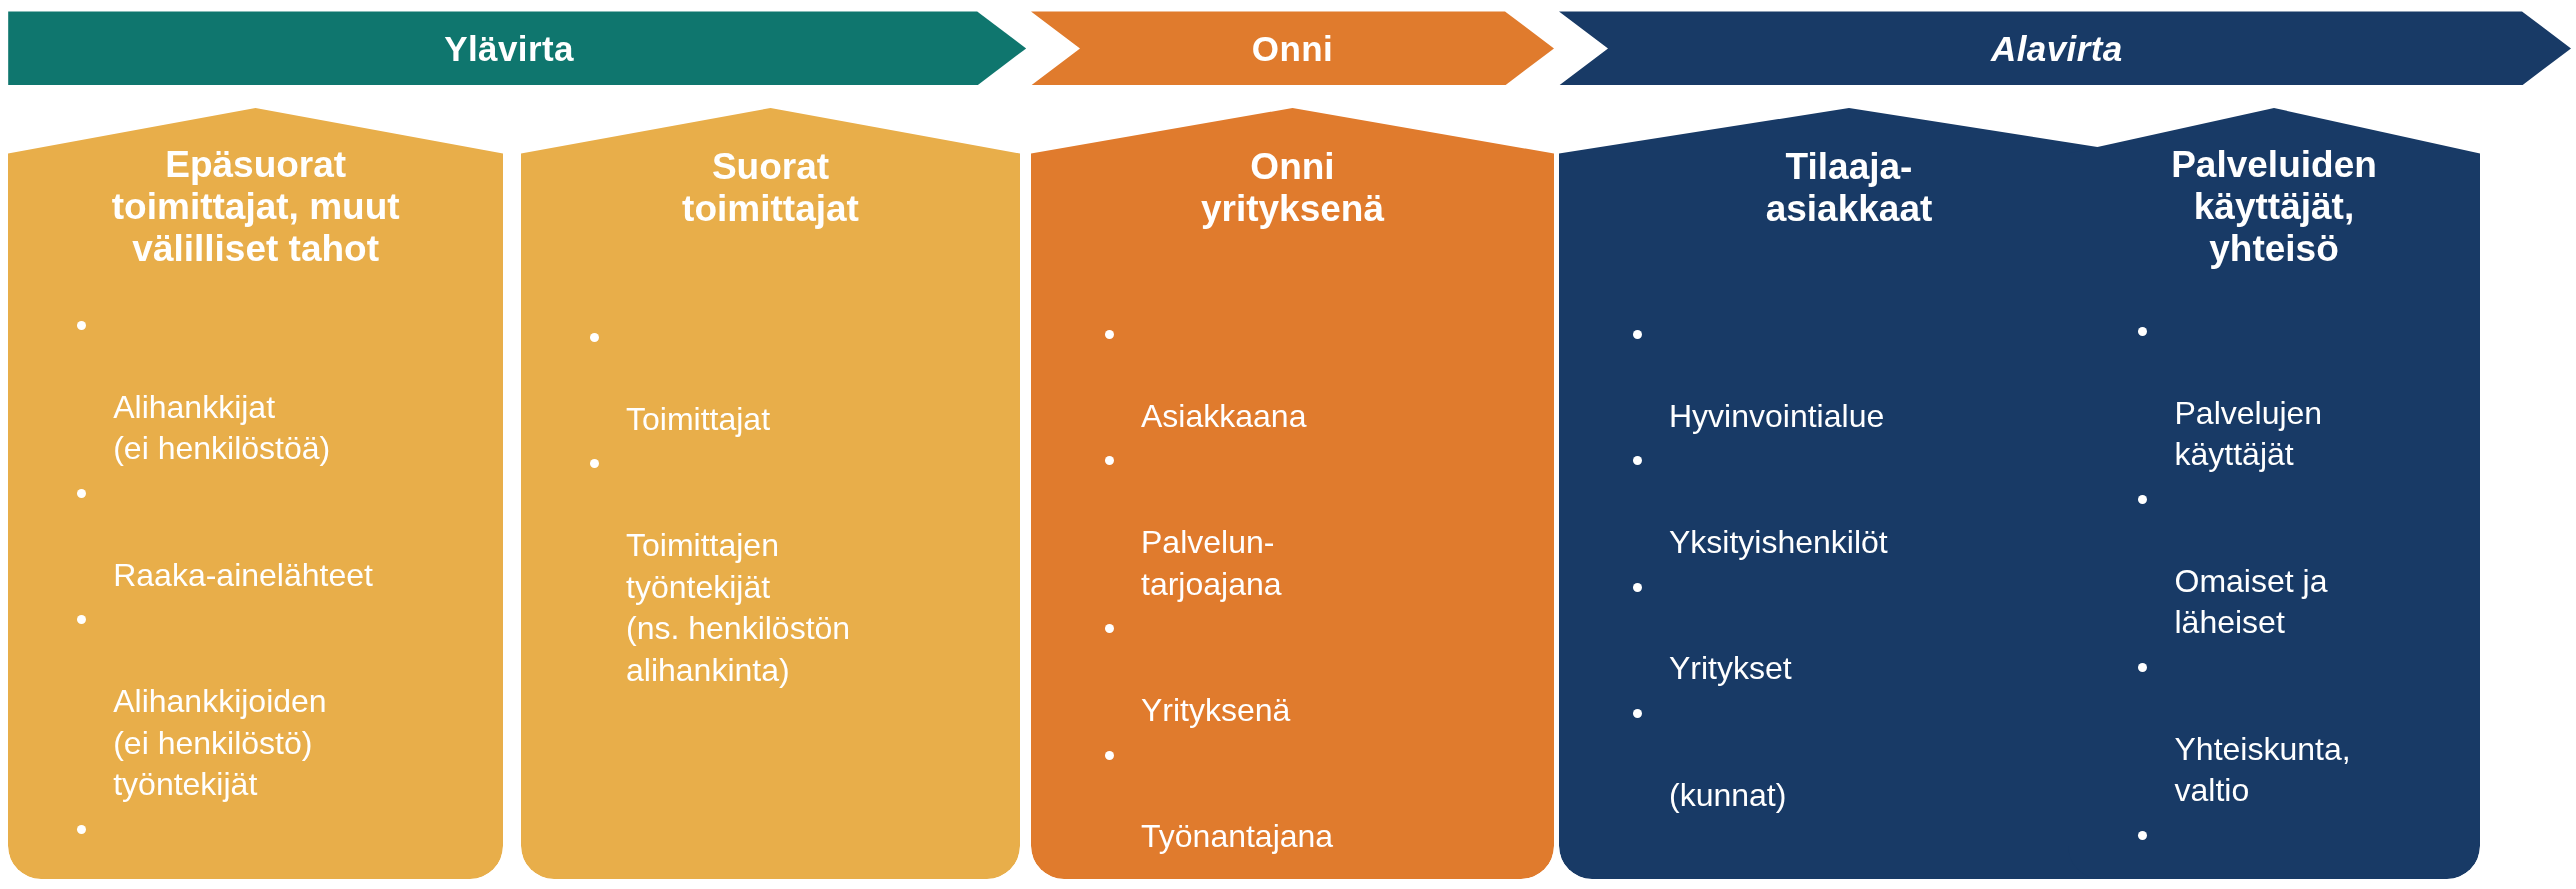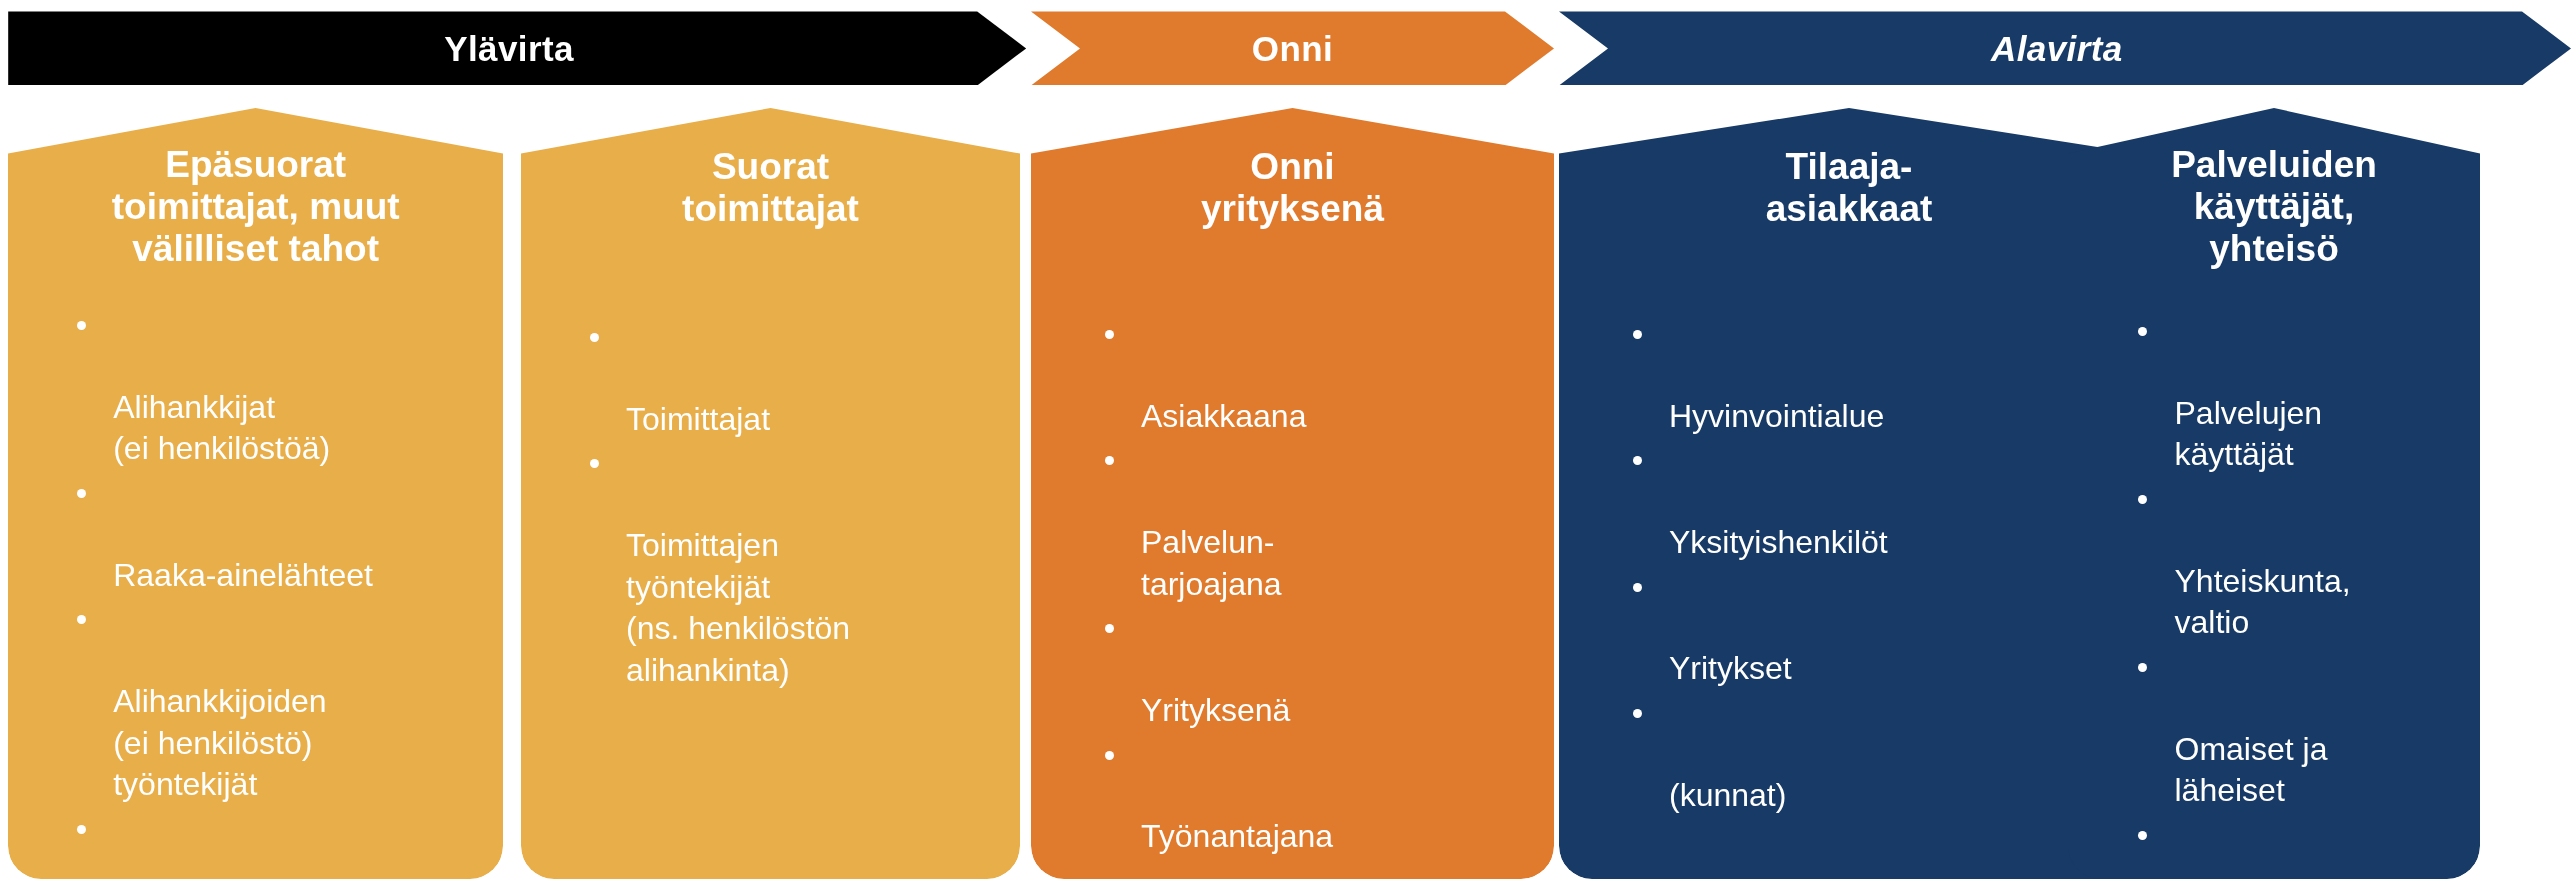--- a/index.html
+++ b/index.html
@@ -45,21 +45,21 @@
     letter-spacing: 0.4px;
     line-height: 1;
     white-space: nowrap;
     position: relative;
     z-index: 2;
   }
 
   #band-0 {
     left: 8.2px;
     width: 1018px;
-    background: #000000;
+    background: #0f766e;
     clip-path: polygon(0 0, calc(100% - 49px) 0, 100% 50%, calc(100% - 49px) 100%, 0 100%);
   }
   #band-1 {
     left: 1031px;
     width: 523px;
     background: #E07B2D;
     clip-path: polygon(0 0, calc(100% - 49px) 0, 100% 50%, calc(100% - 49px) 100%, 0 100%, 49px 50%);
   }
   #band-2 {
     left: 1559px;
@@ -329,30 +329,30 @@
 käyttäjät,
 yhteisö</div>
         <ul class="bullets">
           <li class="bullet">
             <span class="bullet-dot"></span>
             <span>Palvelujen
 käyttäjät</span>
           </li>
           <li class="bullet">
             <span class="bullet-dot"></span>
+            <span>Omaiset ja
+läheiset</span>
+          </li>
+          <li class="bullet">
+            <span class="bullet-dot"></span>
             <span>Yhteiskunta,
 valtio</span>
           </li>
           <li class="bullet">
             <span class="bullet-dot"></span>
-            <span>Omaiset ja
-läheiset</span>
-          </li>
-          <li class="bullet">
-            <span class="bullet-dot"></span>
             
           </li>
         </ul>
       </div>
     </div>
 
   </div>
 </div>
 
 

